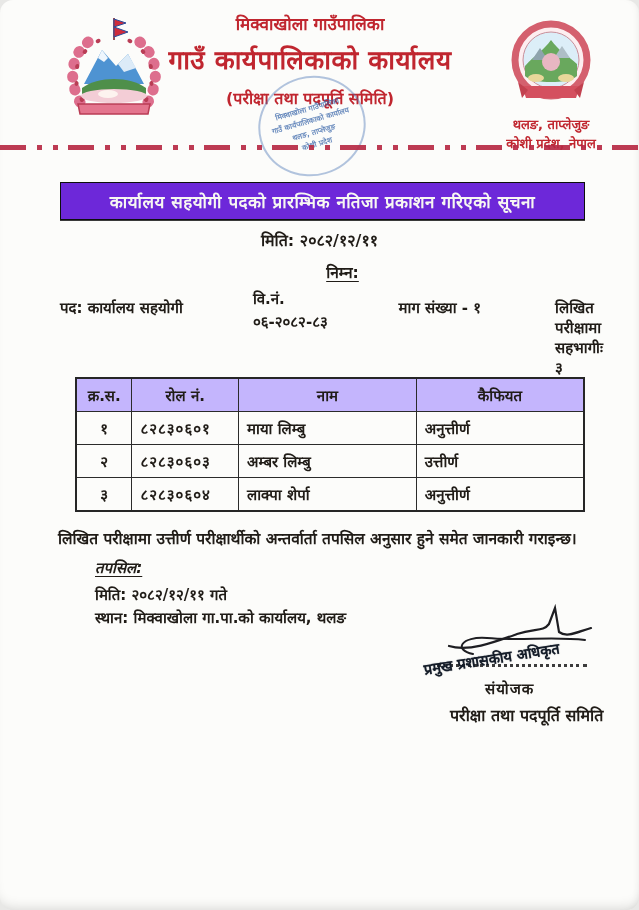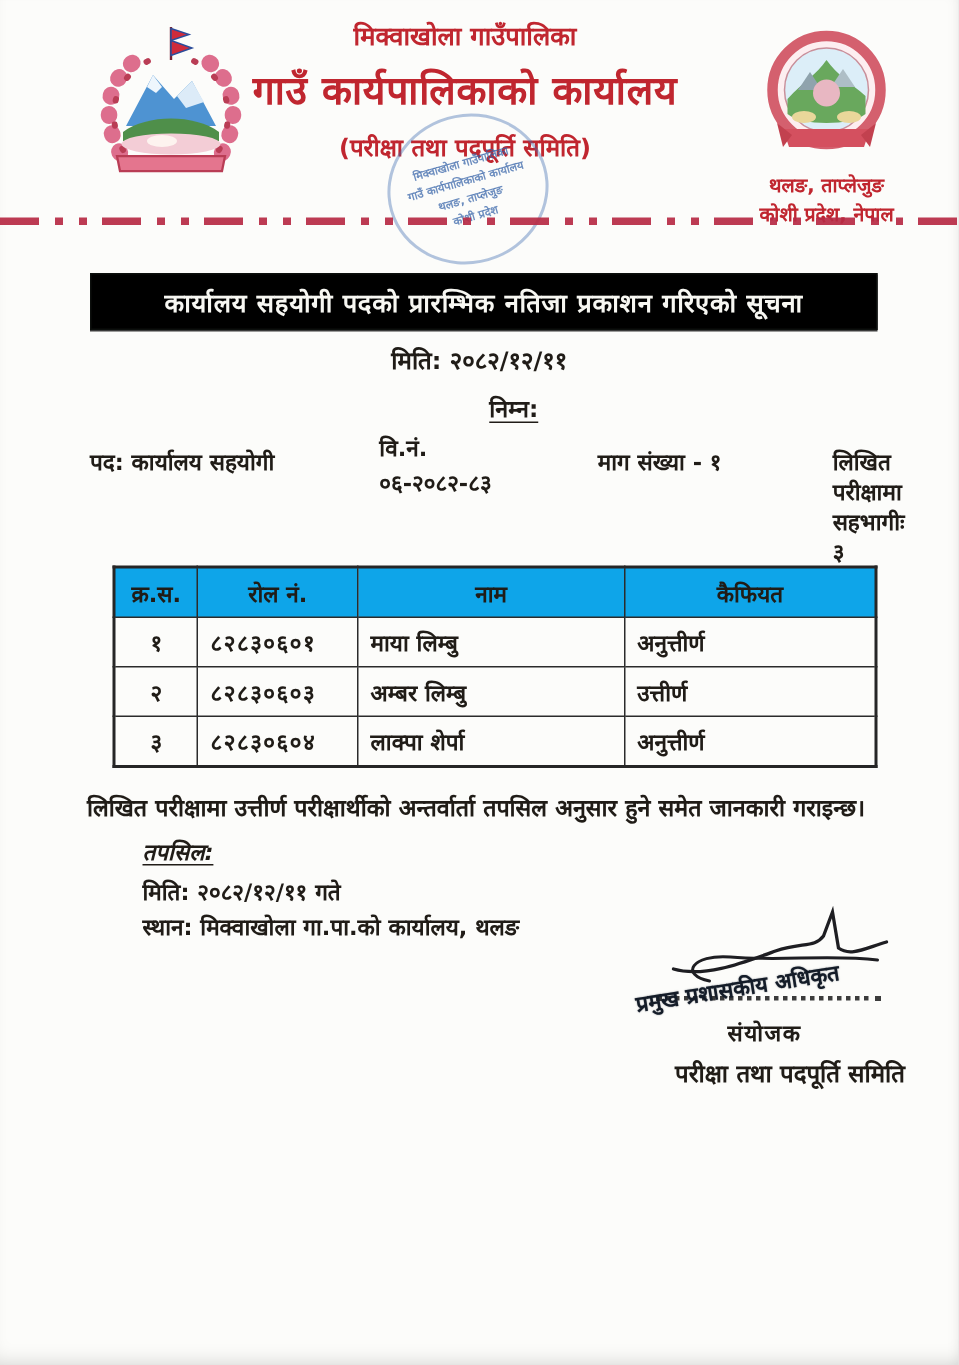--- a/index.html
+++ b/index.html
@@ -5,20 +5,21 @@
   html,body{margin:0;padding:0;background:#e8e8e6;}
   .page{
     position:relative;
     width:639px;height:910px;
     margin:0 auto;
     background:#fcfcfa;
     overflow:hidden;
     font-family:"DejaVu Sans","Liberation Sans",sans-serif;
     color:#201c17;
     box-shadow:inset 0 -10px 14px -10px rgba(0,0,0,.18), inset -6px 0 10px -8px rgba(0,0,0,.10);
+    border-radius:13px;
   }
   
   .letterhead{position:relative;height:145px;}
   .emblem-left{position:absolute;left:58px;top:14px;width:112px;height:112px;}
   .head-center{position:absolute;left:150px;top:12px;width:320px;text-align:center;}
   .muni{font-size:17px;font-weight:700;color:#c0262f;}
   .office{font-size:26px;font-weight:700;color:#c0262f;margin-top:6px;letter-spacing:.5px;}
   .committee{font-size:16px;font-weight:700;color:#c0262f;margin-top:10px;}
   .head-right{position:absolute;right:28px;top:20px;width:120px;text-align:center;}
   .right-logo{width:86px;height:96px;margin:0 auto;}
@@ -35,21 +36,21 @@
     height:5px;width:100%;
     background:repeating-linear-gradient(to right,
       #b72a44 0 26px, transparent 26px 37px,
       #b72a44 37px 42px, transparent 42px 53px,
       #b72a44 53px 58px, transparent 58px 68px);
     opacity:.92;
   }
   
   .banner{
     margin:32px 54px 0 60px;height:36px;
-    background:#000000;border:1px solid #0c0f0d;
+    background:#6d28d9;border:1px solid #0c0f0d;
     display:flex;align-items:center;justify-content:center;
     box-shadow:0 1px 0 #3a3a3a;
   }
   .banner span{color:#f7f7f2;font-size:17px;font-weight:700;letter-spacing:.5px;}
   .date-line{text-align:center;margin-top:9px;font-size:16px;font-weight:700;}
   
   .body-par{
     margin:13px 38px 0 45px;text-align:justify;
     font-size:16px;font-weight:600;line-height:1.95;
   }
@@ -60,21 +61,21 @@
   .pos-demand{width:135px;padding-left:10px;}
   .pos-part{flex:1;}
   
   .result-table{
     margin:0 0 0 75px;width:510px;border-collapse:collapse;
     border:2px solid #262626;table-layout:fixed;
   }
   .result-table th,.result-table td{
     border:1.5px solid #2b2b2b;font-size:15px;padding:4px 8px;height:24px;
   }
-  .result-table th{font-weight:700;text-align:center;background:#0ea5e9;}
+  .result-table th{font-weight:700;text-align:center;background:#c4b5fd;}
   .result-table td{font-weight:600;}
   .col-sn{width:11%;}.col-roll{width:21%;}.col-name{width:35%;}.col-remark{width:33%;}
   .td-center{text-align:center;}
   .td-roll{padding-left:14px;letter-spacing:1px;}
   
   .note2{margin:15px 36px 0 58px;font-size:15.5px;font-weight:700;}
   .tapasil{margin:8px 0 0 95px;font-size:15px;font-weight:700;line-height:1.58;}
   .tapasil-label{text-decoration:underline;text-underline-offset:3px;margin-bottom:3px;font-style:italic;}
   
   .sig-block{position:absolute;left:415px;top:602px;width:210px;}

